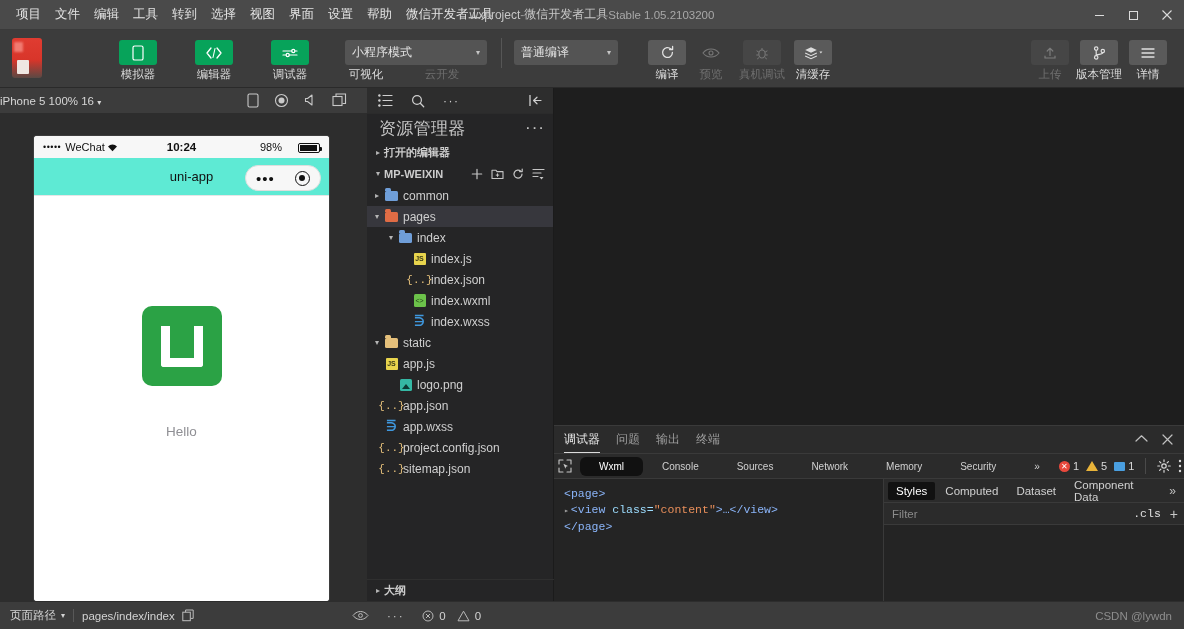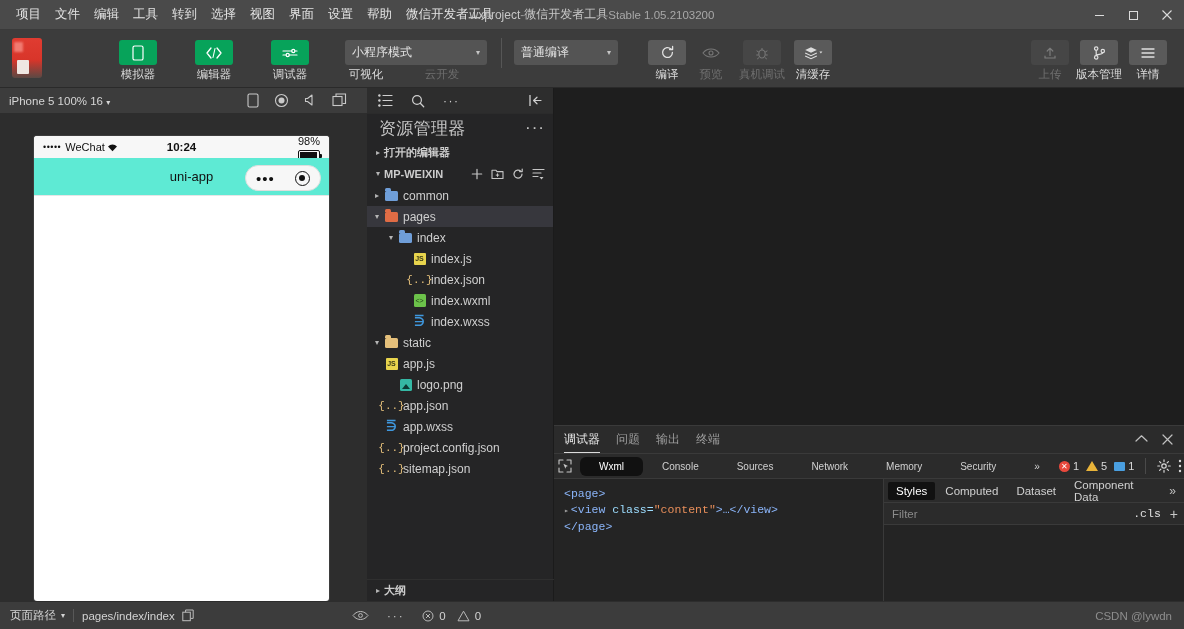--- a/index.html
+++ b/index.html
@@ -76,21 +76,21 @@
     justify-content: space-between;
   }
   .dropdown .caret { font-size: 8px; color: #c5c5c5; margin-left: 10px; }
 
   
   .sim-bar {
     position: absolute; top: 88px; left: 0; width: 367px; height: 26px;
     background: #3c3c3c; display: flex; align-items: center;
     border-bottom: 1px solid #2d2d2d;
   }
-  .sim-device { font-size: 11.5px; color: #d6d6d6; padding-left: 9px; }
+  .sim-device { font-size: 11.5px; color: #d6d6d6; }
   .sim-icons {
     margin-left: auto; display: flex; gap: 15px; padding-right: 20px;
     color: #c9c9c9;
   }
   .sim-stage {
     position: absolute; top: 114px; left: 0; width: 367px; height: 487px;
     background: #2d2d2d;
   }
   .phone {
     position: absolute; left: 34px; top: 22px; width: 295px; height: 465px;
@@ -100,21 +100,21 @@
   .phone-status {
     height: 22px; background: #f7f7f7; display: flex; align-items: center;
     padding: 0 9px; font-size: 11px; color: #111; position: relative;
   }
   .sig-dots { letter-spacing: .5px; font-size: 9px; }
   .carrier { margin-left: 4px; font-size: 11px; }
   .st-time {
     position: absolute; left: 0; right: 0; text-align: center; font-size: 11.5px;
     font-weight: bold;
   }
-  .st-right { margin-left: auto; display: flex; align-items: flex-end; gap: 3px; flex-direction: column; }
+  .st-right { margin-left: auto; display: flex; align-items: flex-end; gap: 16px; }
   .battery {
     width: 22px; height: 10px; border: 1px solid #111; border-radius: 2px;
     position: relative; padding: 1px;
   }
   .battery:after {
     content:""; position:absolute; right:-3px; top:3px; width:2px; height:4px;
     background:#111; border-radius:0 1px 1px 0;
   }
   .battery i { display: block; height: 100%; width: 96%; background: #111; }
   .phone-nav {
@@ -530,20 +530,26 @@
         </span>
       </div>
       <div class="phone-nav">
         <span class="nav-title">uni-app</span>
         <div class="capsule">
           <span class="cap-dots">•••</span>
           <span class="cap-target">
               <i></i>
             </span>
         </div>
+      </div>
+      <div class="phone-body">
+        <div class="uni-logo">
+          <div class="uni-u"></div>
+        </div>
+        <div class="hello">Hello</div>
       </div>
     </div>
   </div>
 
   <div class="explorer">
     <div class="exp-toolrow">
       <span>
         <svg width="15" height="13" viewBox="0 0 15 13">
             <path d="M5 1.5h9M5 6.5h9M5 11.5h9" stroke="currentColor" stroke-width="1.2" stroke-linecap="round"></path>
             <circle cx="1.4" cy="1.5" r="1.2" fill="currentColor"></circle>

